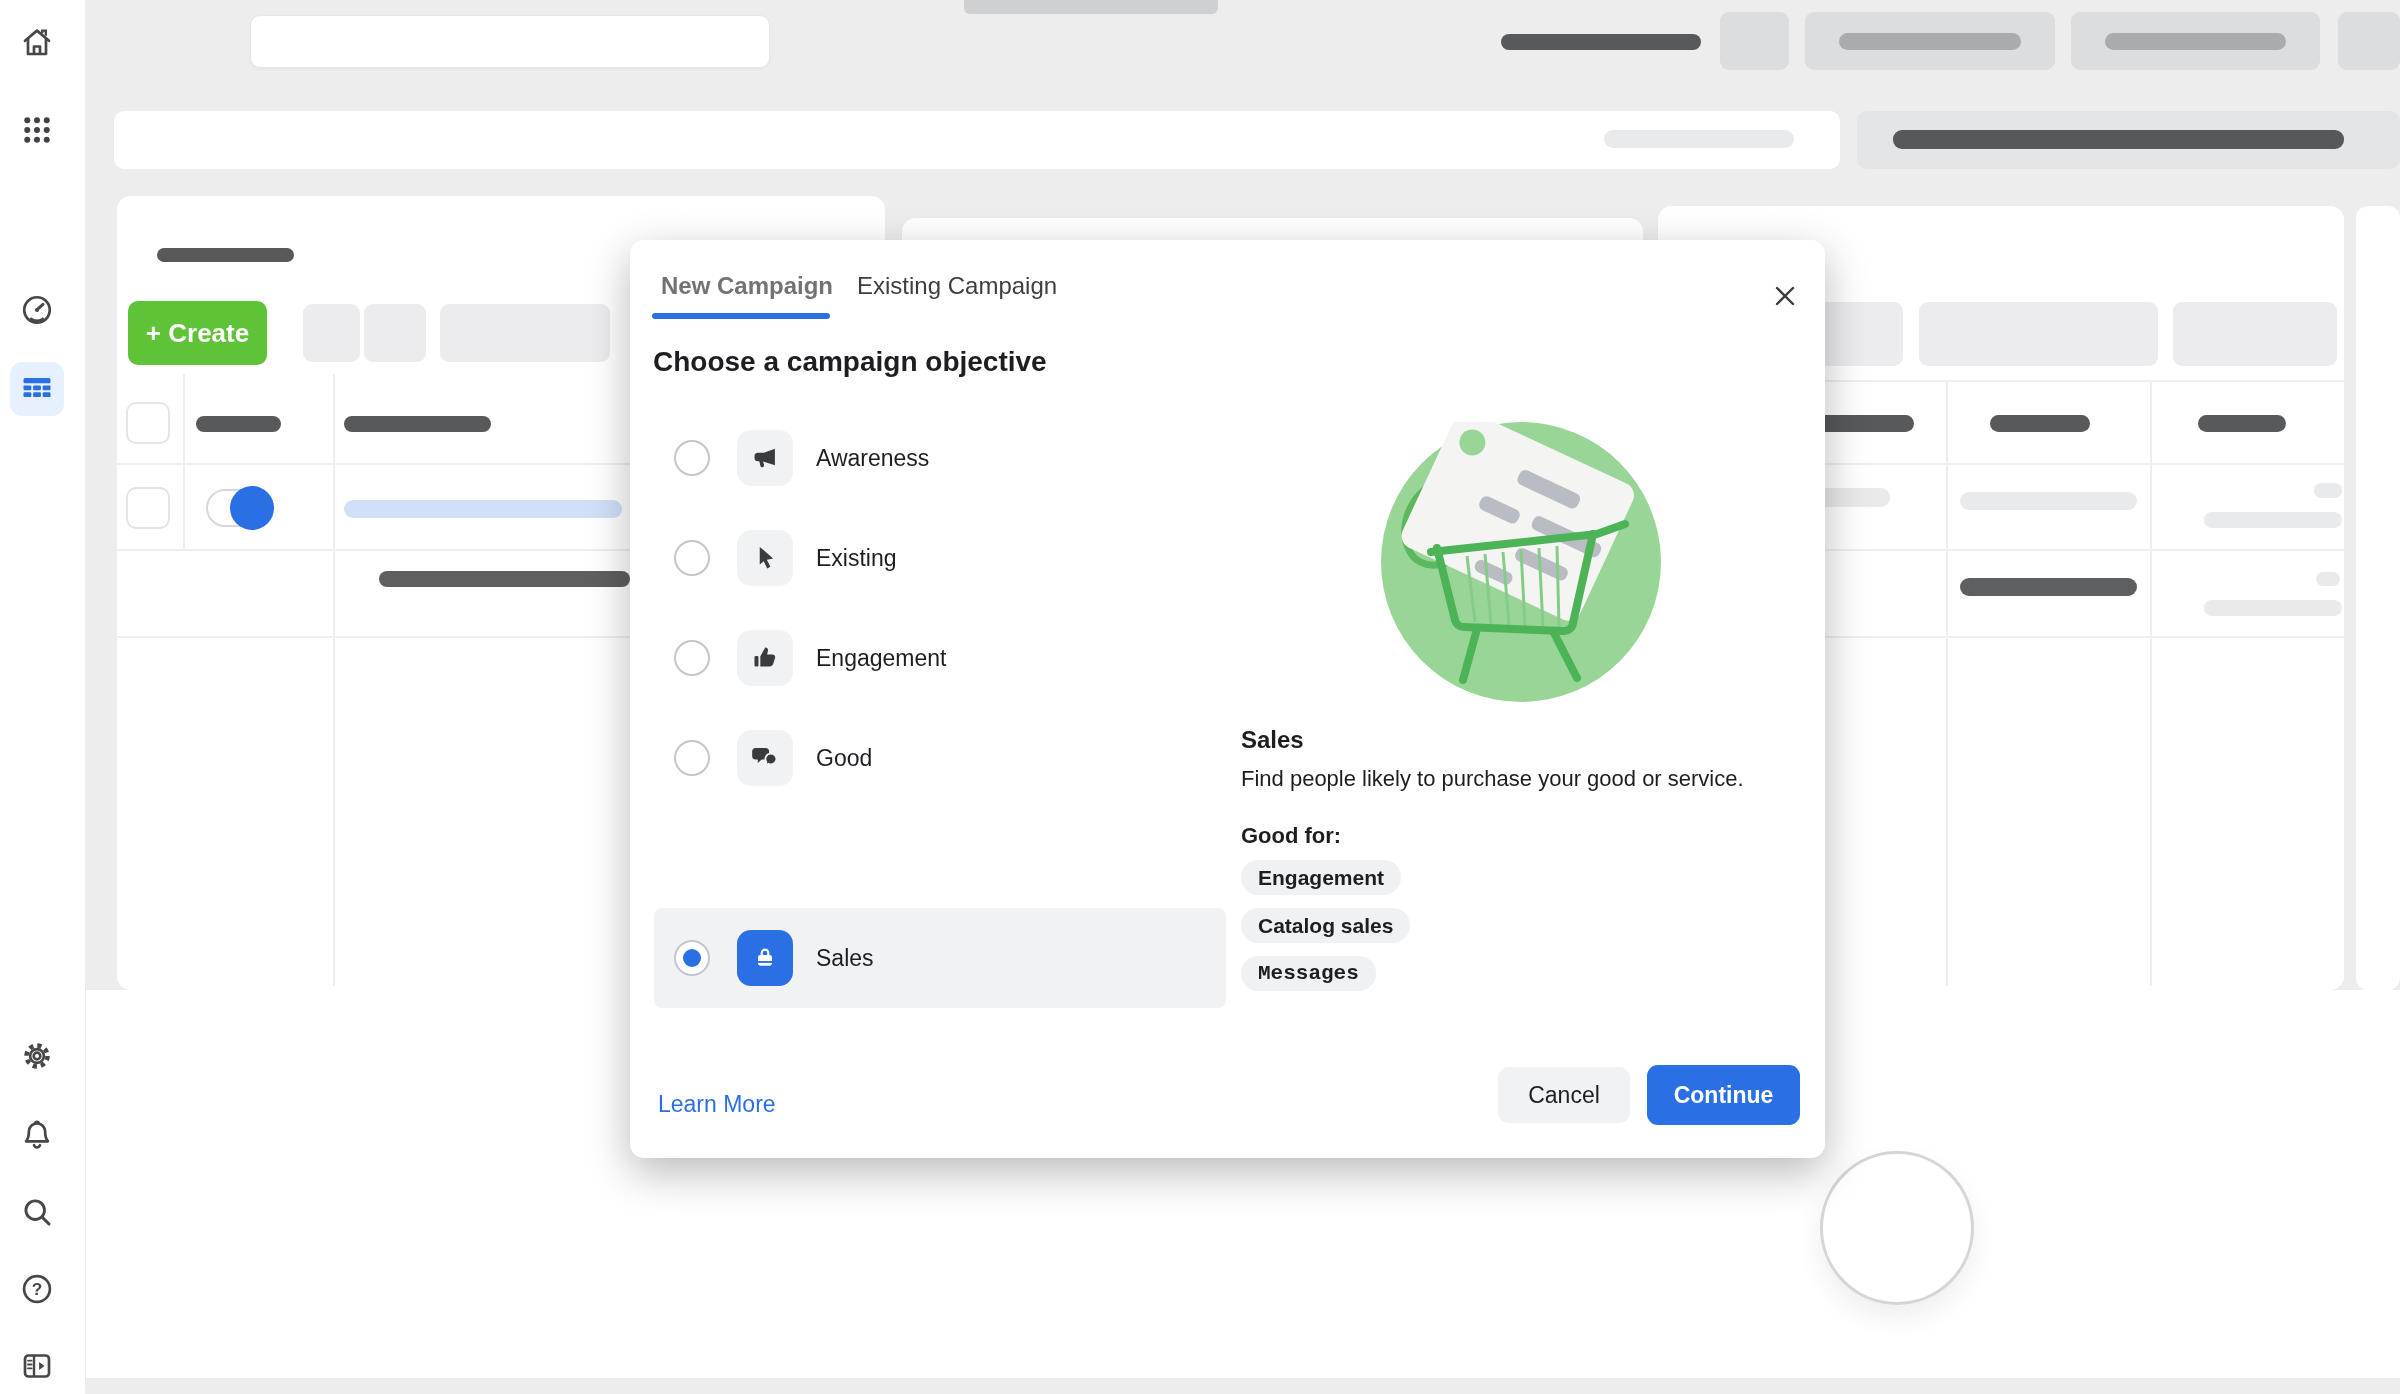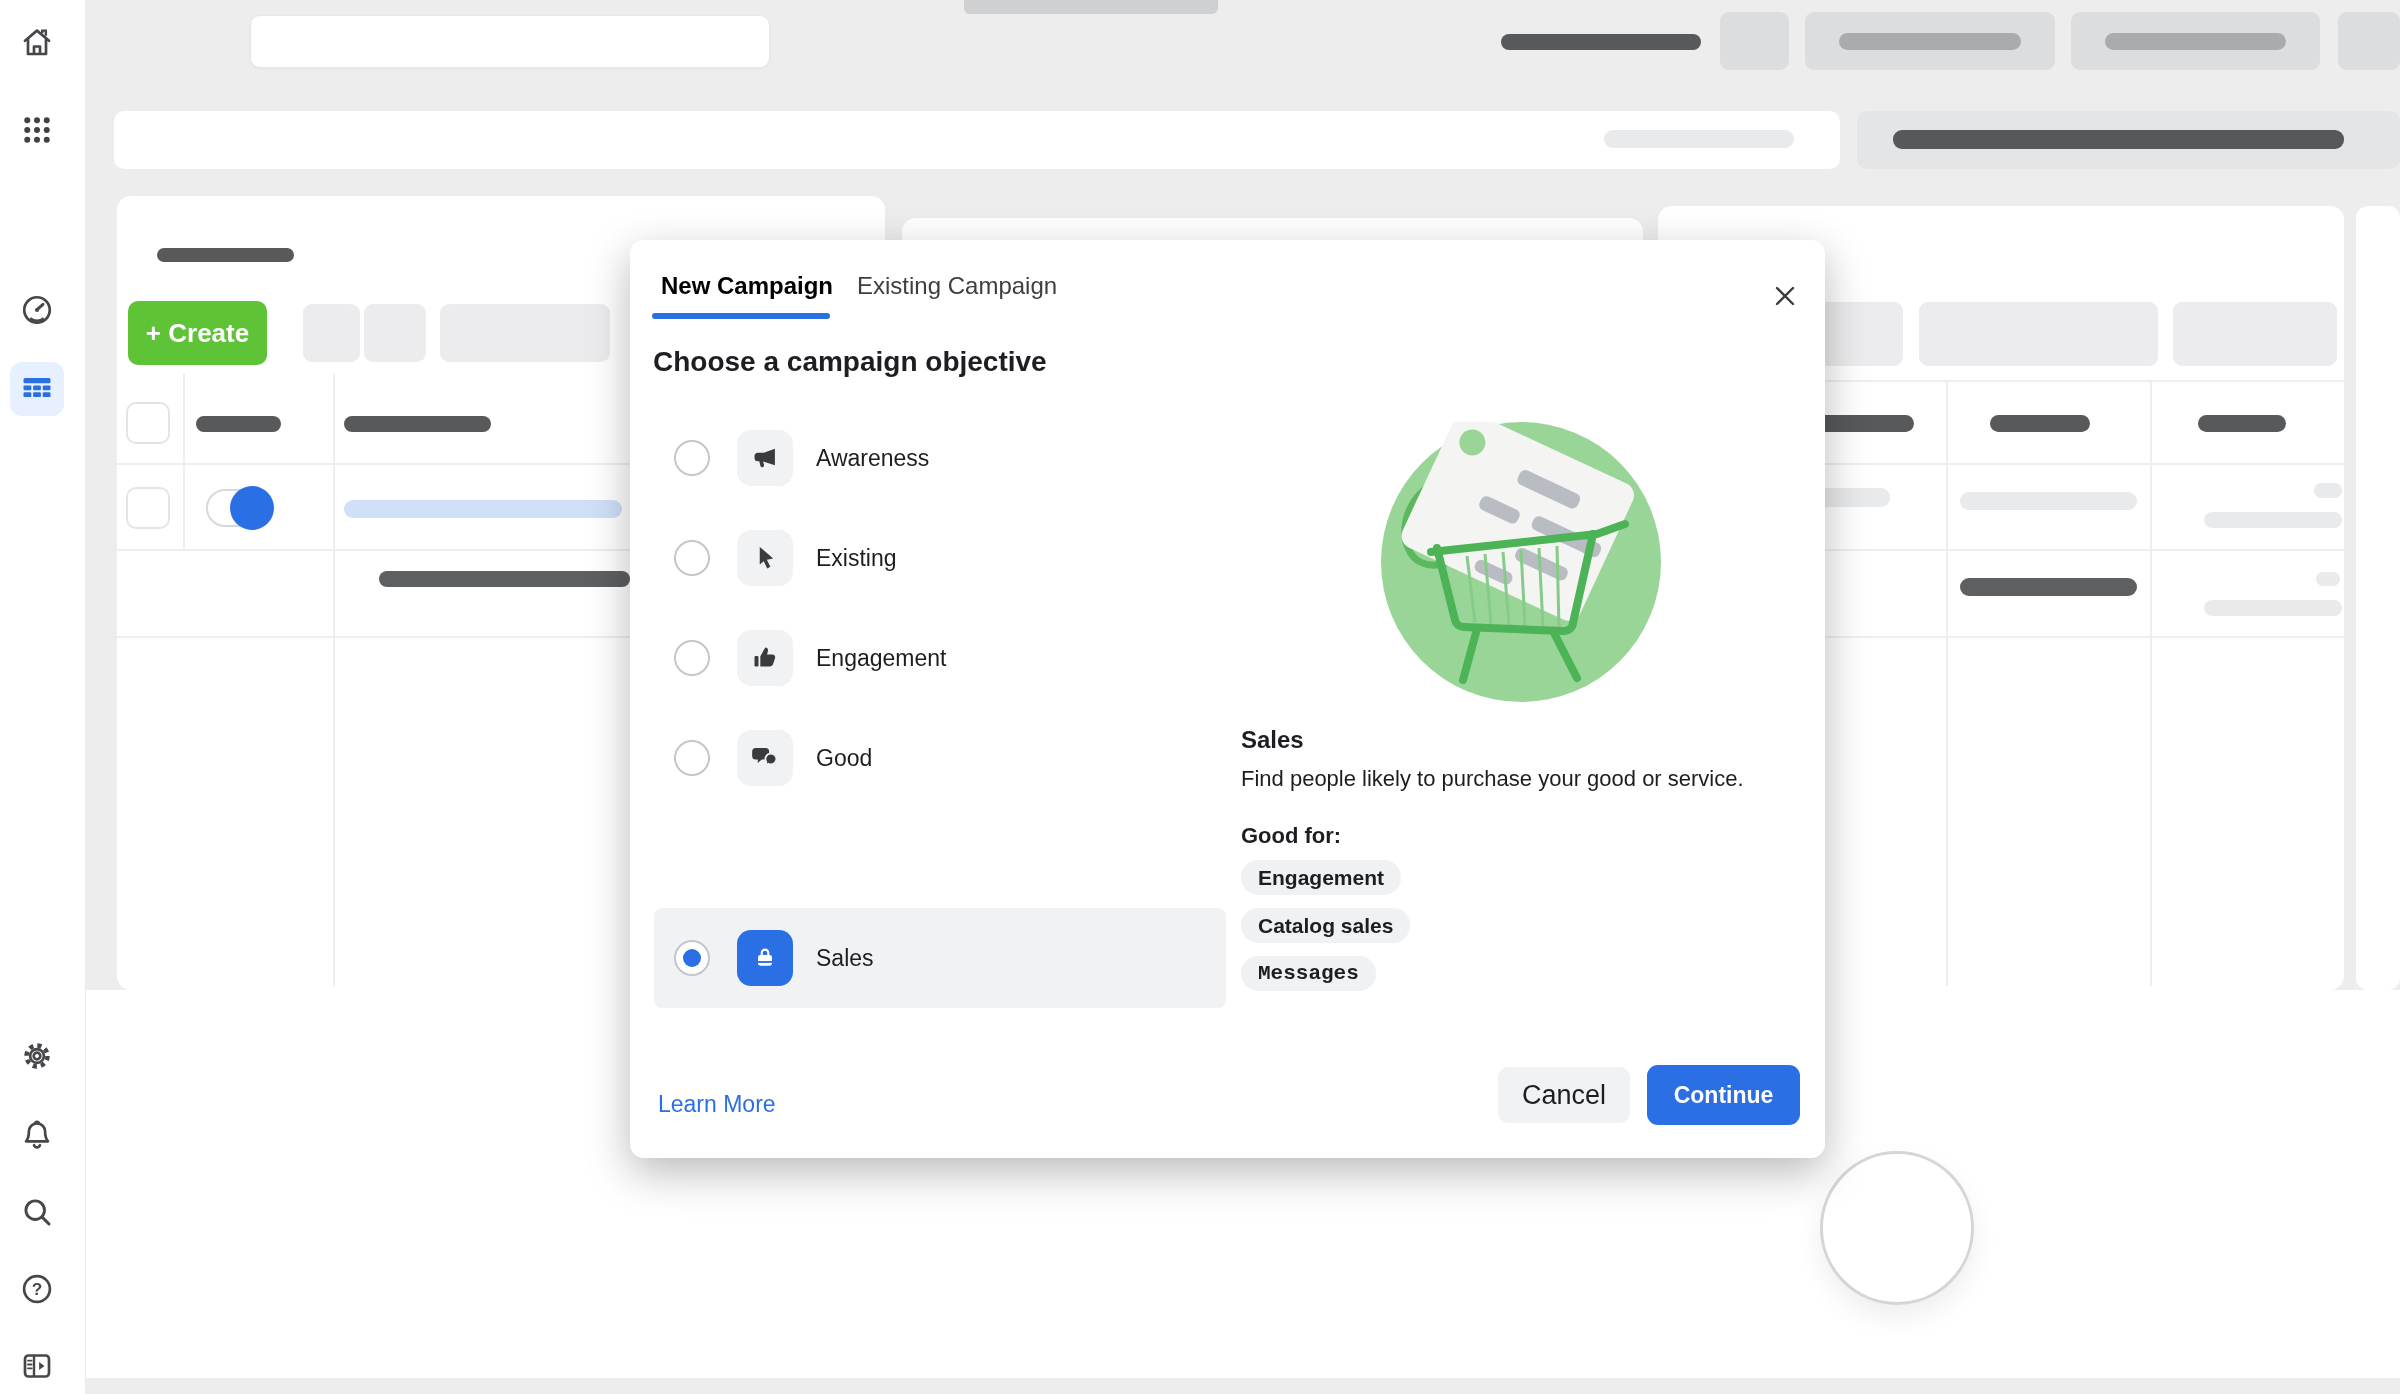--- a/index.html
+++ b/index.html
@@ -31,40 +31,40 @@
   
   .create-btn { background:#5fc337; color:#fff; font-weight:bold; font-size:26px; border:none; border-radius:10px; display:flex; align-items:center; justify-content:center; cursor:pointer; }
 
   
   .toggle-track { background:#fff; border:2px solid #d6d8db; border-radius:19px; }
   .toggle-knob  { background:#2a6fe3; border-radius:50%; }
 
   
   .modal { position:absolute; left:630px; top:240px; width:1195px; height:918px; background:#fff; border-radius:14px; box-shadow:0 14px 44px rgba(0,0,0,0.28); z-index:10; }
   .tab { font-size:24px; cursor:pointer; }
-  .tab-active { color:#000000; font-weight:bold; }
+  .tab-active { color:#737373; font-weight:bold; }
   .tab-idle { color:#3c3e40; font-weight:500; }
   .tab-underline { position:absolute; left:22px; top:73px; width:178px; height:6px; background:#2a6fe3; border-radius:3px; }
   .modal-heading { position:absolute; left:23px; top:106px; font-size:28px; font-weight:bold; color:#1c1e21; }
 
   .obj-row { position:absolute; left:24px; width:572px; height:100px; border-radius:8px; cursor:pointer; }
   .obj-row.selected { background:#f1f2f4; }
   .radio { position:absolute; left:20px; top:32px; width:36px; height:36px; border:2px solid #c3c7cd; border-radius:50%; background:#fff; display:flex; align-items:center; justify-content:center; }
   .radio-dot { width:18px; height:18px; border-radius:50%; background:#2a6fe3; }
   .obj-tile { position:absolute; left:83px; top:22px; width:56px; height:56px; border-radius:14px; background:#f1f2f4; display:flex; align-items:center; justify-content:center; }
   .obj-tile.blue { background:#2a6fe3; }
   .obj-label { position:absolute; left:162px; top:0; height:100px; display:flex; align-items:center; font-size:23px; color:#1c1e21; }
 
   .detail-title { position:absolute; left:611px; top:486px; font-size:24px; font-weight:bold; color:#1c1e21; }
   .detail-desc  { position:absolute; left:611px; top:526px; width:600px; font-size:22px; color:#1c1e21; }
   .goodfor      { position:absolute; left:611px; top:583px; font-size:22px; font-weight:bold; color:#1c1e21; }
   .tag-pill { position:absolute; left:611px; height:35px; background:#f0f1f3; border-radius:17px; display:inline-flex; align-items:center; padding:0 17px; font-size:21px; font-weight:bold; color:#1c1e21; }
 
   .learn-more { position:absolute; left:28px; top:851px; font-size:23px; color:#2a6fe3; cursor:pointer; }
-  .btn-cancel { position:absolute; left:868px; top:827px; width:132px; height:56px; background:#f1f2f3; border:none; border-radius:10px; font-size:27px; color:#1c1e21; cursor:pointer; font-family:"Liberation Sans",sans-serif; }
+  .btn-cancel { position:absolute; left:868px; top:827px; width:132px; height:56px; background:#f1f2f3; border:none; border-radius:10px; font-size:23px; color:#1c1e21; cursor:pointer; font-family:"Liberation Sans",sans-serif; }
   .btn-continue { position:absolute; left:1017px; top:825px; width:153px; height:60px; background:#2a6fe3; border:none; border-radius:11px; font-size:23px; font-weight:bold; color:#fff; cursor:pointer; font-family:"Liberation Sans",sans-serif; }
   .close-x { position:absolute; left:1140px; top:41px; width:30px; height:30px; cursor:pointer; }
 
   .ghost-circle { position:absolute; left:1820px; top:1151px; width:154px; height:154px; border:3px solid #d4d5d7; border-radius:50%; box-shadow:0 12px 28px rgba(0,0,0,0.07); background:#fff; }
 </style>
 </head>
 <body>
 
 <div class="page">
 

